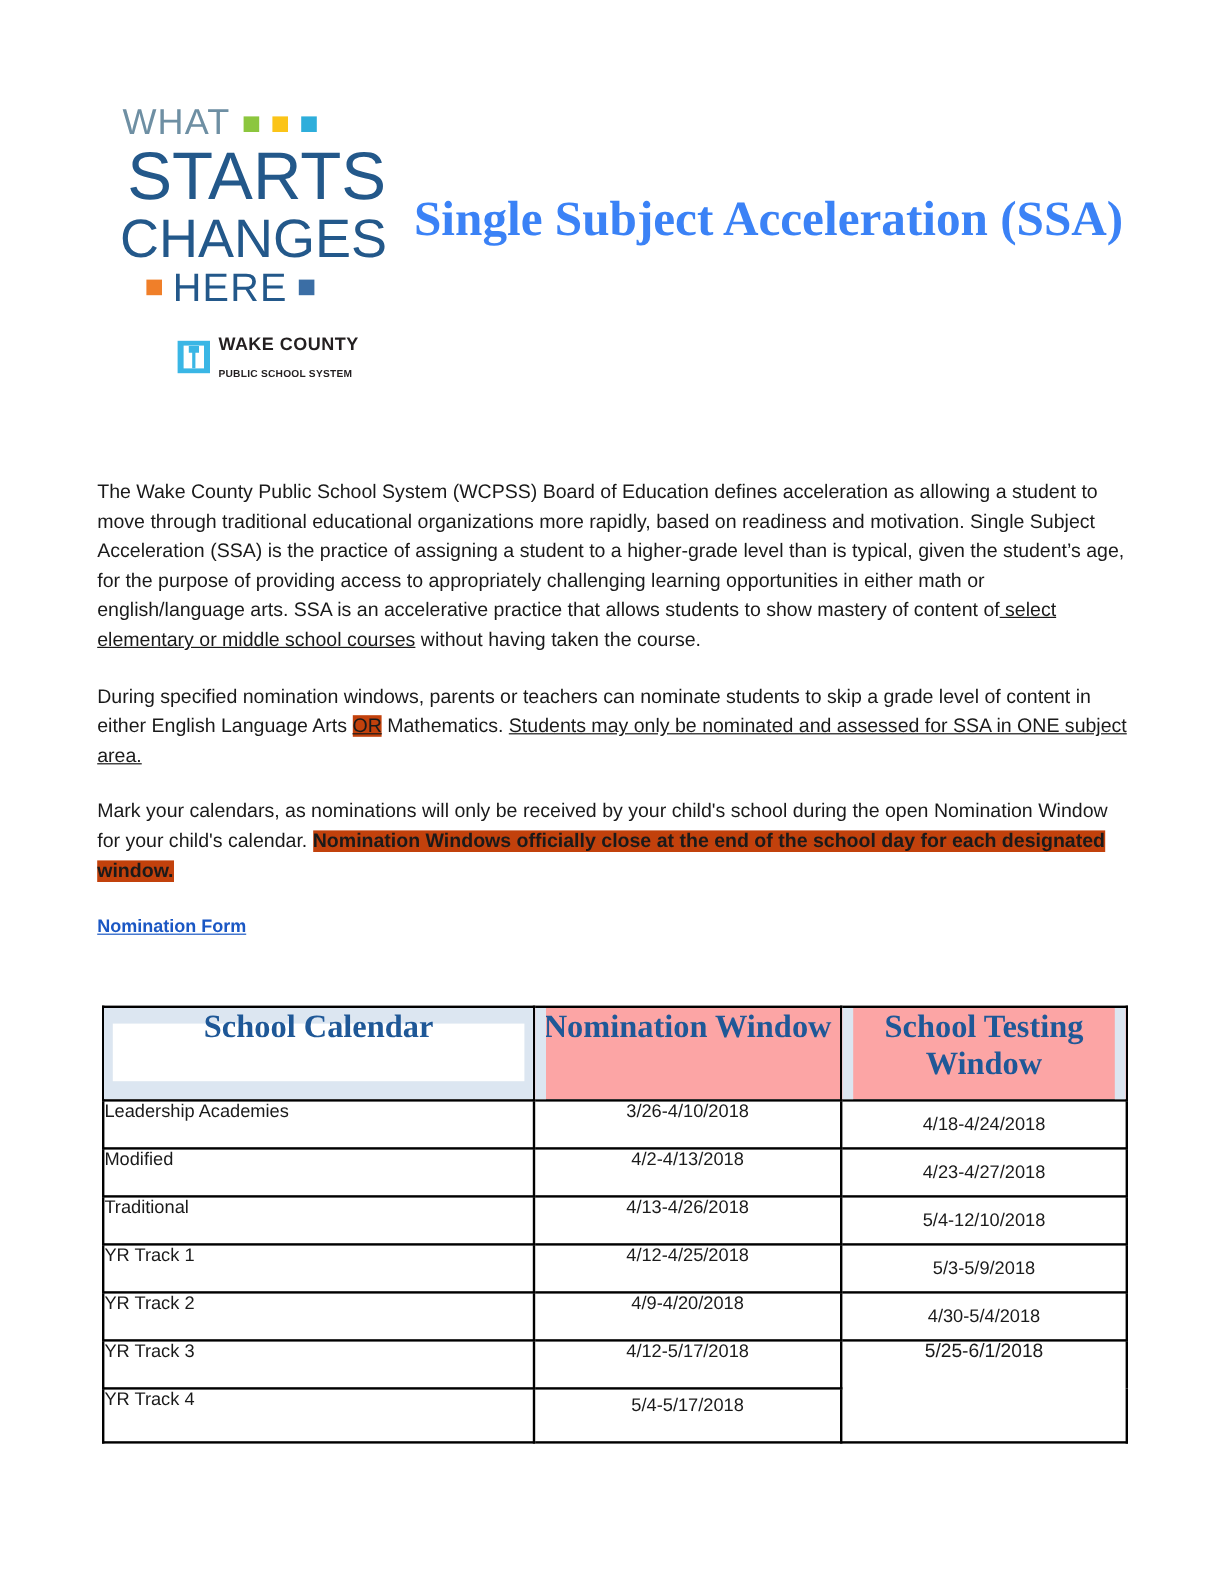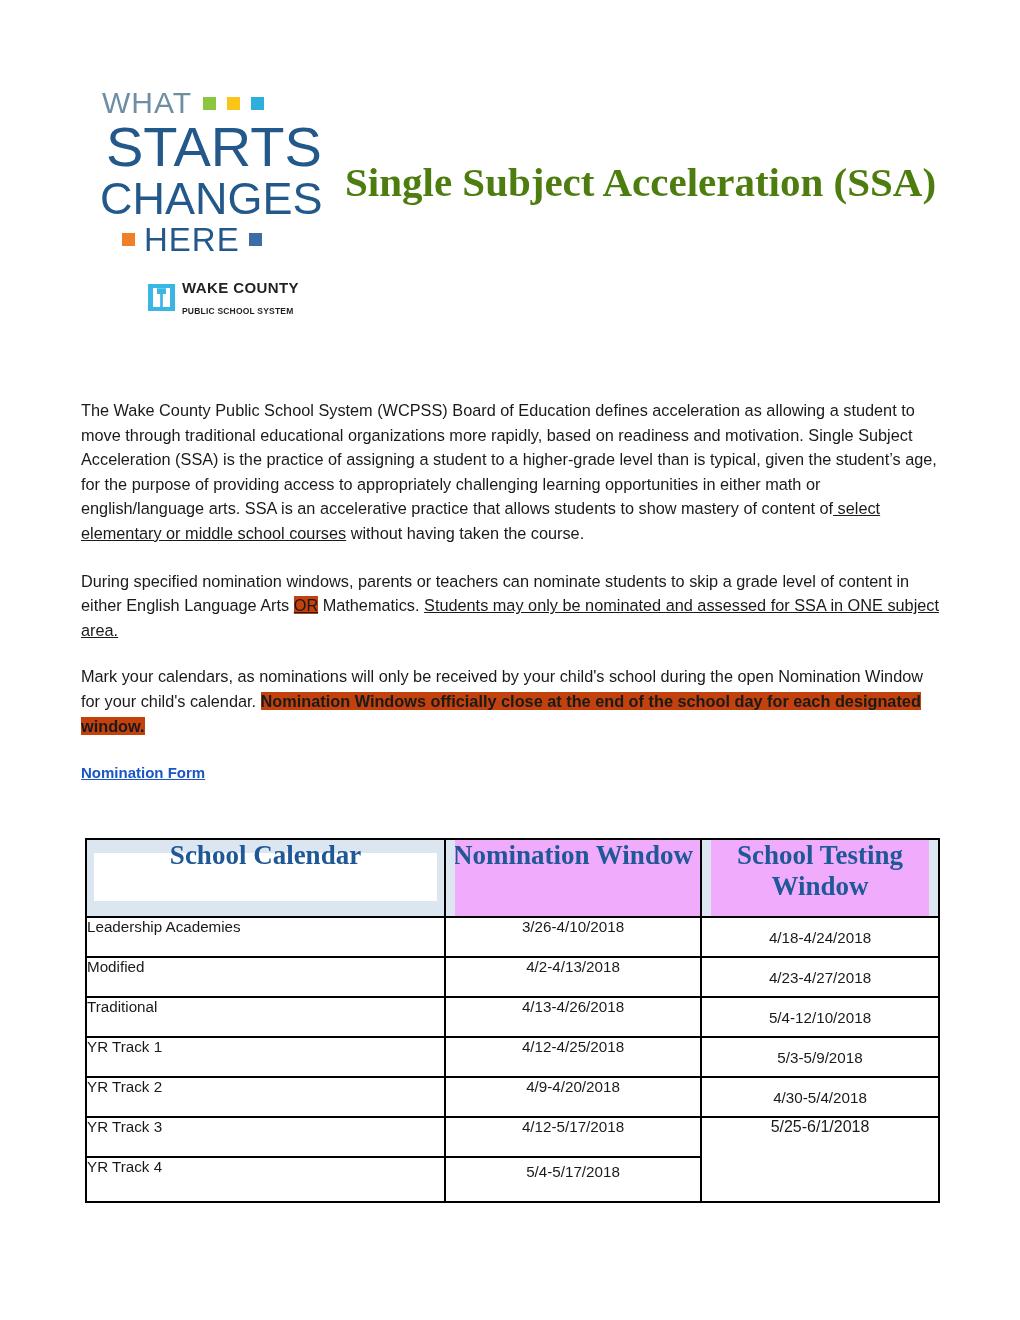--- a/index.html
+++ b/index.html
@@ -139,21 +139,21 @@
 
   .doc-title {
     position: absolute;
     left: 333px;
     top: 155px;
     width: 620px;
     font-family: "Liberation Serif", serif;
     font-weight: bold;
     font-size: 41px;
     line-height: 1.32;
-    color: #4d7c0f;
+    color: #3b82f6;
   }
 
   
   .content {
     position: absolute;
     left: 81px;
     top: 398px;
     width: 864px;
   }
 
@@ -224,21 +224,21 @@
     right: 7px;
     top: 13px;
     height: 48px;
     background: #ffffff;
   }
   th.hdr-cal .lbl {
     position: relative;
     z-index: 2;
   }
   th.hdr-nom, th.hdr-tst {
-    background: #f0abfc;
+    background: #fca5a5;
     position: relative;
   }
   th.hdr-nom::before, th.hdr-tst::before {
     content: "";
     position: absolute;
     left: 0;
     top: 0;
     bottom: 0;
     width: 9px;
     background: #dce6f1;

